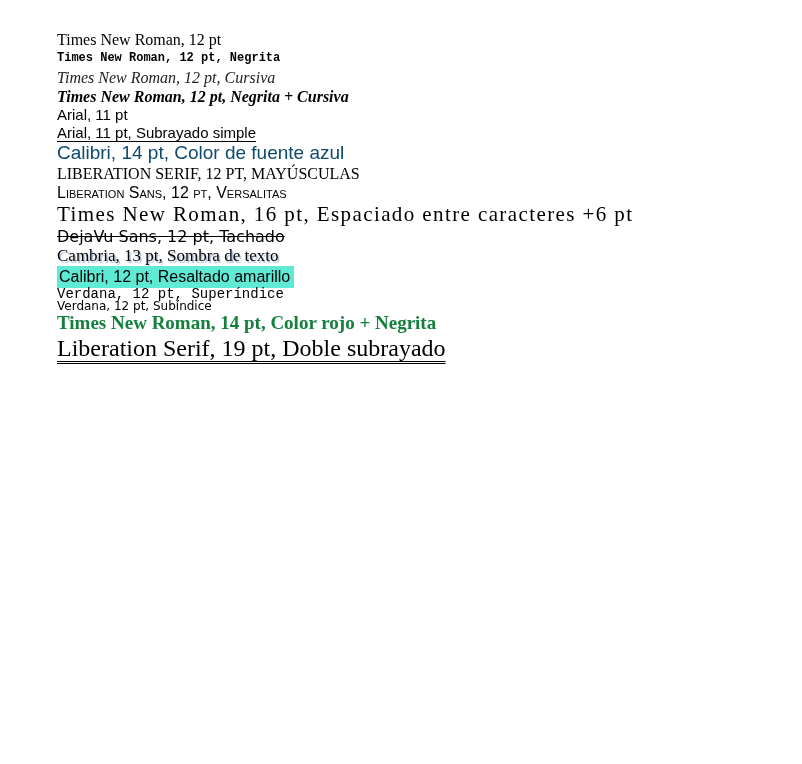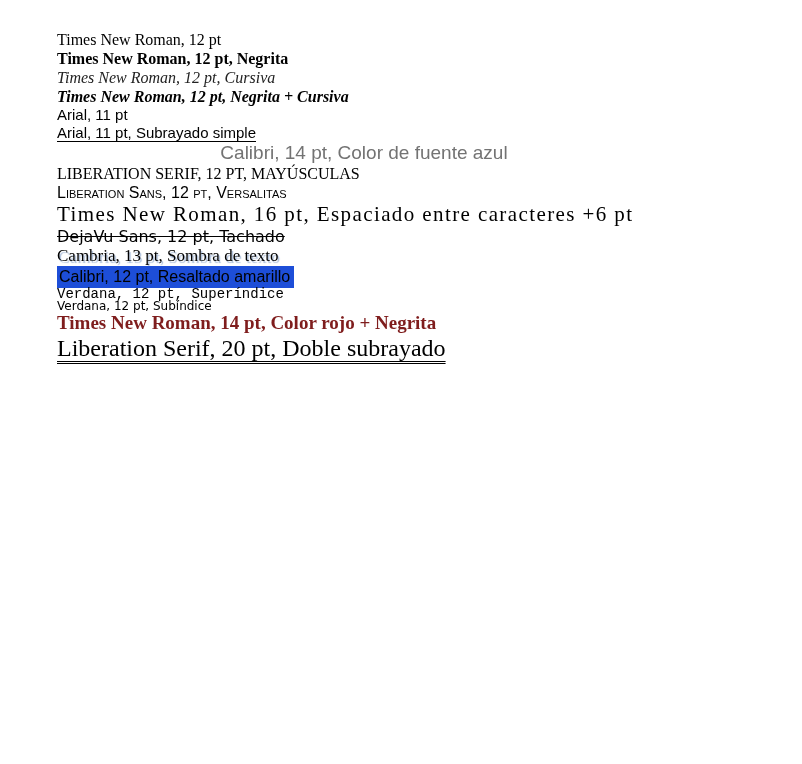--- a/index.html
+++ b/index.html
@@ -16,36 +16,36 @@
     height: 764px;
     background: #ffffff;
     padding: 30px 60px 0 57px;
     color: #000000;
     font-family: "Liberation Serif", "DejaVu Serif", serif;
   }
   .doc-canvas p { margin: 0; }
 
   
   .l-times12        { font-family: "Liberation Serif", serif; font-size: 16px; line-height: 19px; margin-bottom: 22px; }
-  .l-times12-bold   { font-family: Liberation Serif, serif; font-size: 16px; line-height: 19px; font-weight: bold; margin-bottom: 23px; }
+  .l-times12-bold   { font-family: Liberation Mono, monospace; font-size: 12px; line-height: 19px; font-weight: bold; margin-bottom: 23px; }
   .l-times12-italic { font-family: "Liberation Serif", serif; font-size: 16px; line-height: 19px; font-style: italic; color: #222; margin-bottom: 23px; }
   .l-times12-bi     { font-family: "Liberation Serif", serif; font-size: 16px; line-height: 19px; font-weight: bold; font-style: italic; margin-bottom: 23px; }
   .l-arial11        { font-family: "Liberation Sans", sans-serif; font-size: 15px; line-height: 18px; margin-bottom: 24px; }
   .l-arial11-under  { font-family: "Liberation Sans", sans-serif; font-size: 15px; line-height: 18px; text-decoration: underline; text-underline-offset: 3px; margin-bottom: 24px; }
-  .l-calibri14-blue { font-family: "Liberation Sans", sans-serif; font-size: 19px; line-height: 22px; color: #737373; margin-bottom: 25px; text-align: center; }
+  .l-calibri14-blue { font-family: "Liberation Sans", sans-serif; font-size: 19px; line-height: 22px; color: #0c4a6e; margin-bottom: 25px; }
   .l-libserif-upper { font-family: "Liberation Serif", serif; font-size: 16px; line-height: 19px; margin-bottom: 24px; }
   .l-libsans-smcaps { font-family: "Liberation Sans", sans-serif; font-size: 16px; line-height: 19px; font-variant: small-caps; margin-bottom: 22px; }
   .l-times16-spaced { font-family: "Liberation Serif", serif; font-size: 21px; line-height: 25px; letter-spacing: 1.4px; margin-bottom: 23px; }
   .l-dejavu-strike  { font-family: "DejaVu Sans", sans-serif; font-size: 16px; line-height: 19px; text-decoration: line-through; margin-bottom: 26px; }
   .l-cambria-shadow { font-family: "Liberation Serif", serif; font-size: 17px; line-height: 20px; text-shadow: 1.5px 1.5px 1px #aabdd9; margin-bottom: 21px; }
   .l-calibri-hilite { font-family: "Liberation Sans", sans-serif; font-size: 16px; line-height: 22px; margin-bottom: 20px; }
-  .l-calibri-hilite .hl { background: #1d4ed8; padding: 2px 4px 3px 2px; }
+  .l-calibri-hilite .hl { background: #5eead4; padding: 2px 4px 3px 2px; }
   .l-verdana-super  { font-family: Liberation Mono, monospace; font-size: 14px; line-height: 12px; margin-bottom: 41px; }
   .l-verdana-sub    { font-family: "DejaVu Sans", sans-serif; font-size: 12px; line-height: 12px; margin-bottom: 26px; }
-  .l-times14-red    { font-family: "Liberation Serif", serif; font-size: 19px; line-height: 22px; font-weight: bold; color: #7f1d1d; margin-bottom: 25px; }
+  .l-times14-red    { font-family: "Liberation Serif", serif; font-size: 19px; line-height: 22px; font-weight: bold; color: #15803d; margin-bottom: 25px; }
   .l-libserif18-dbl { font-family: "Liberation Serif", serif; font-size: 24px; line-height: 28px; }
   .l-libserif18-dbl .dbl {
     text-decoration: underline double;
     text-decoration-thickness: 1px;
     text-underline-offset: 5px;
   }
 </style>
 </head>
 <body>
 
@@ -109,16 +109,16 @@
 
   <p class="l-verdana-sub">
     <span>Verdana, 12 pt, Subíndice</span>
   </p>
 
   <p class="l-times14-red">
     <span>Times New Roman, 14 pt, Color rojo + Negrita</span>
   </p>
 
   <p class="l-libserif18-dbl">
-    <span class="dbl">Liberation Serif, 20 pt, Doble subrayado</span>
+    <span class="dbl">Liberation Serif, 19 pt, Doble subrayado</span>
   </p>
 
 </div>
 
 </body></html>

